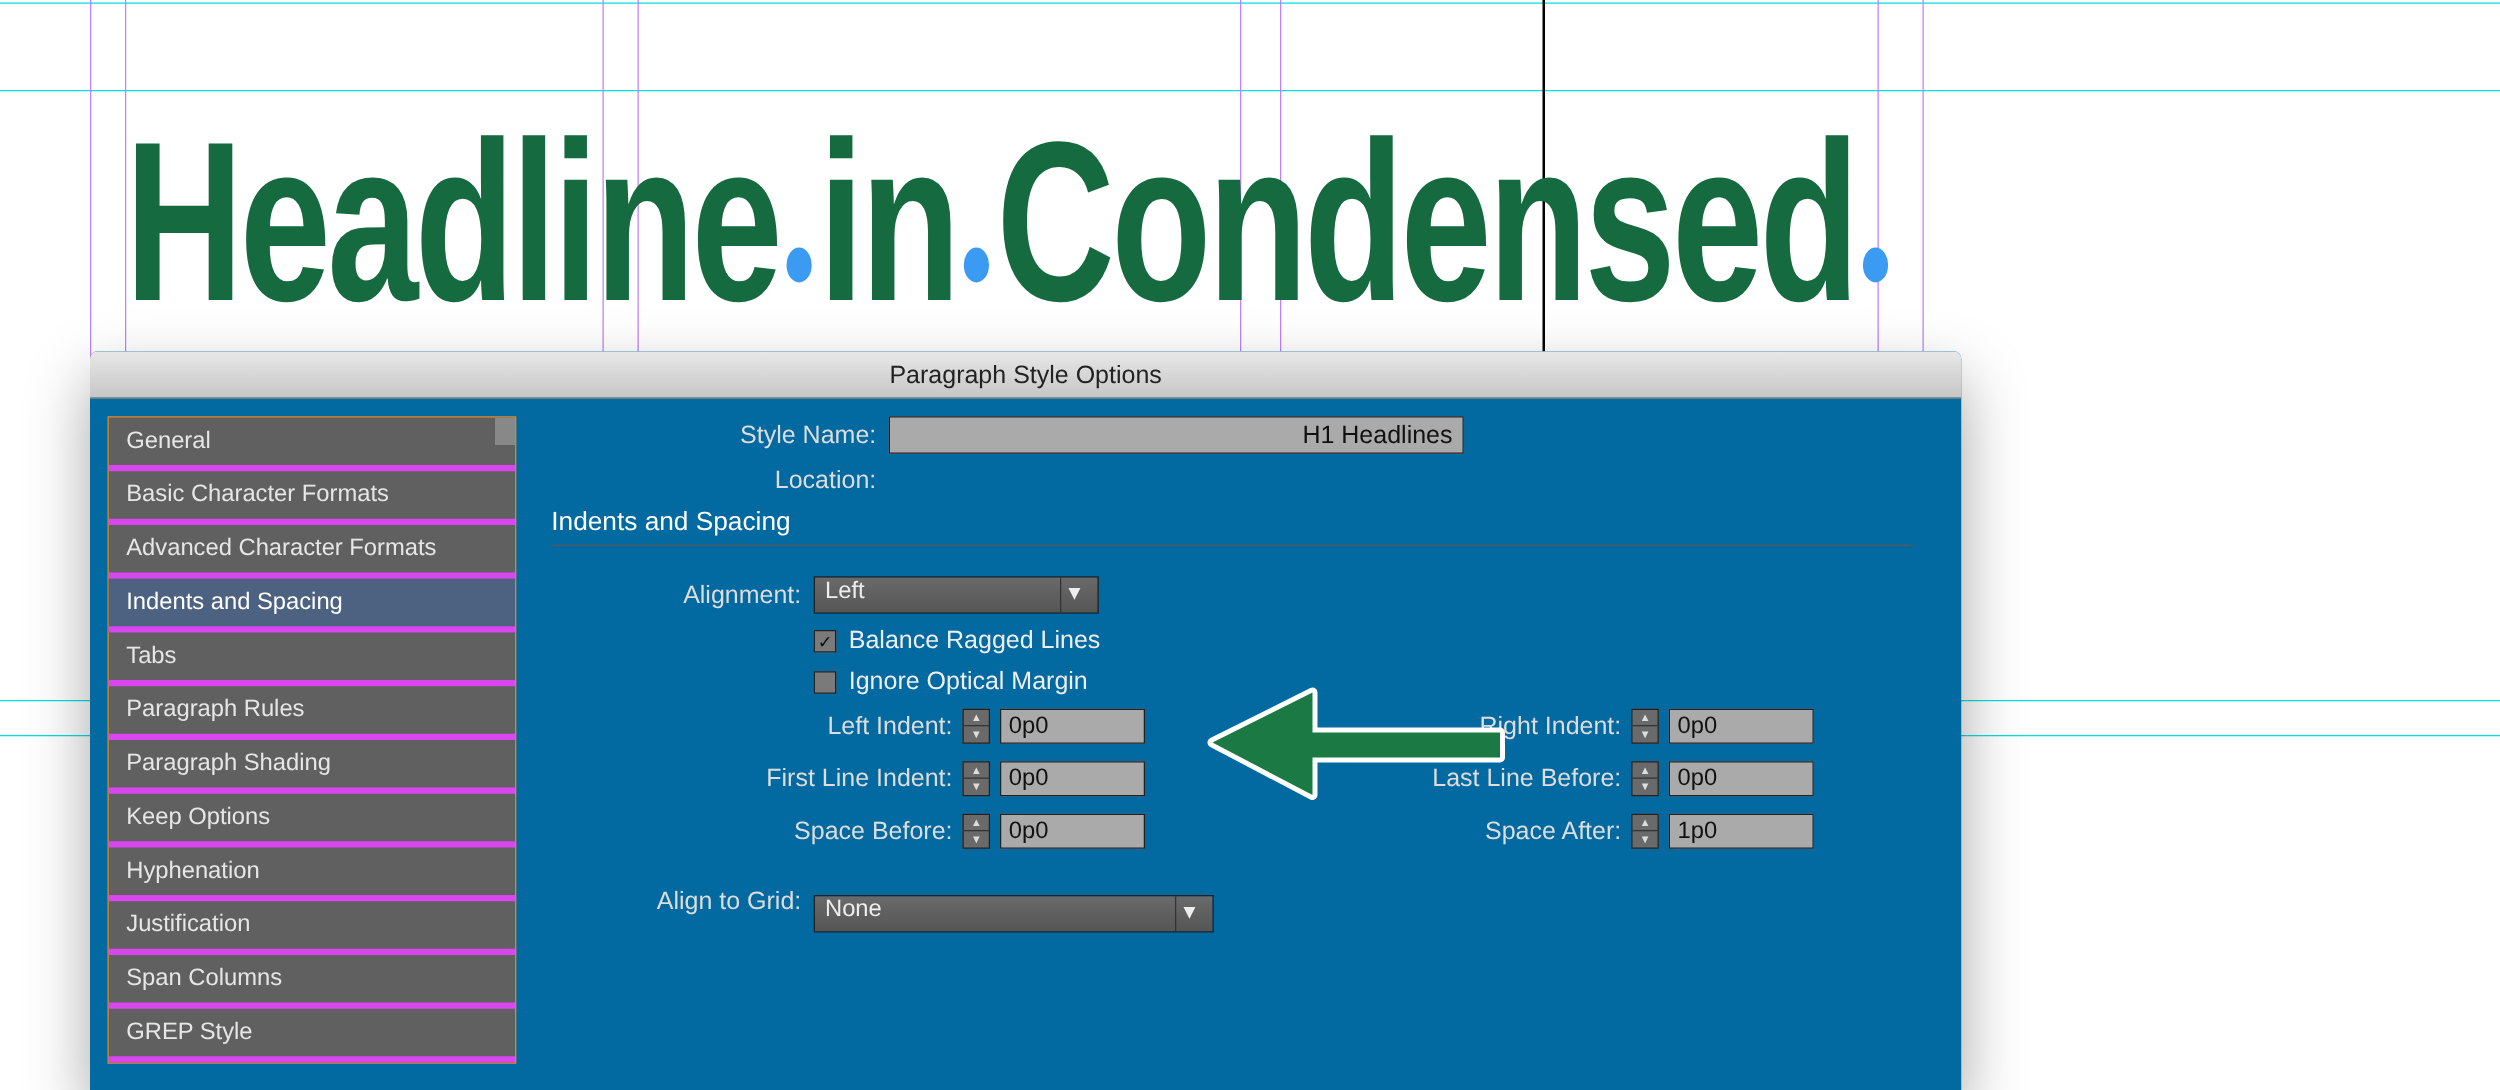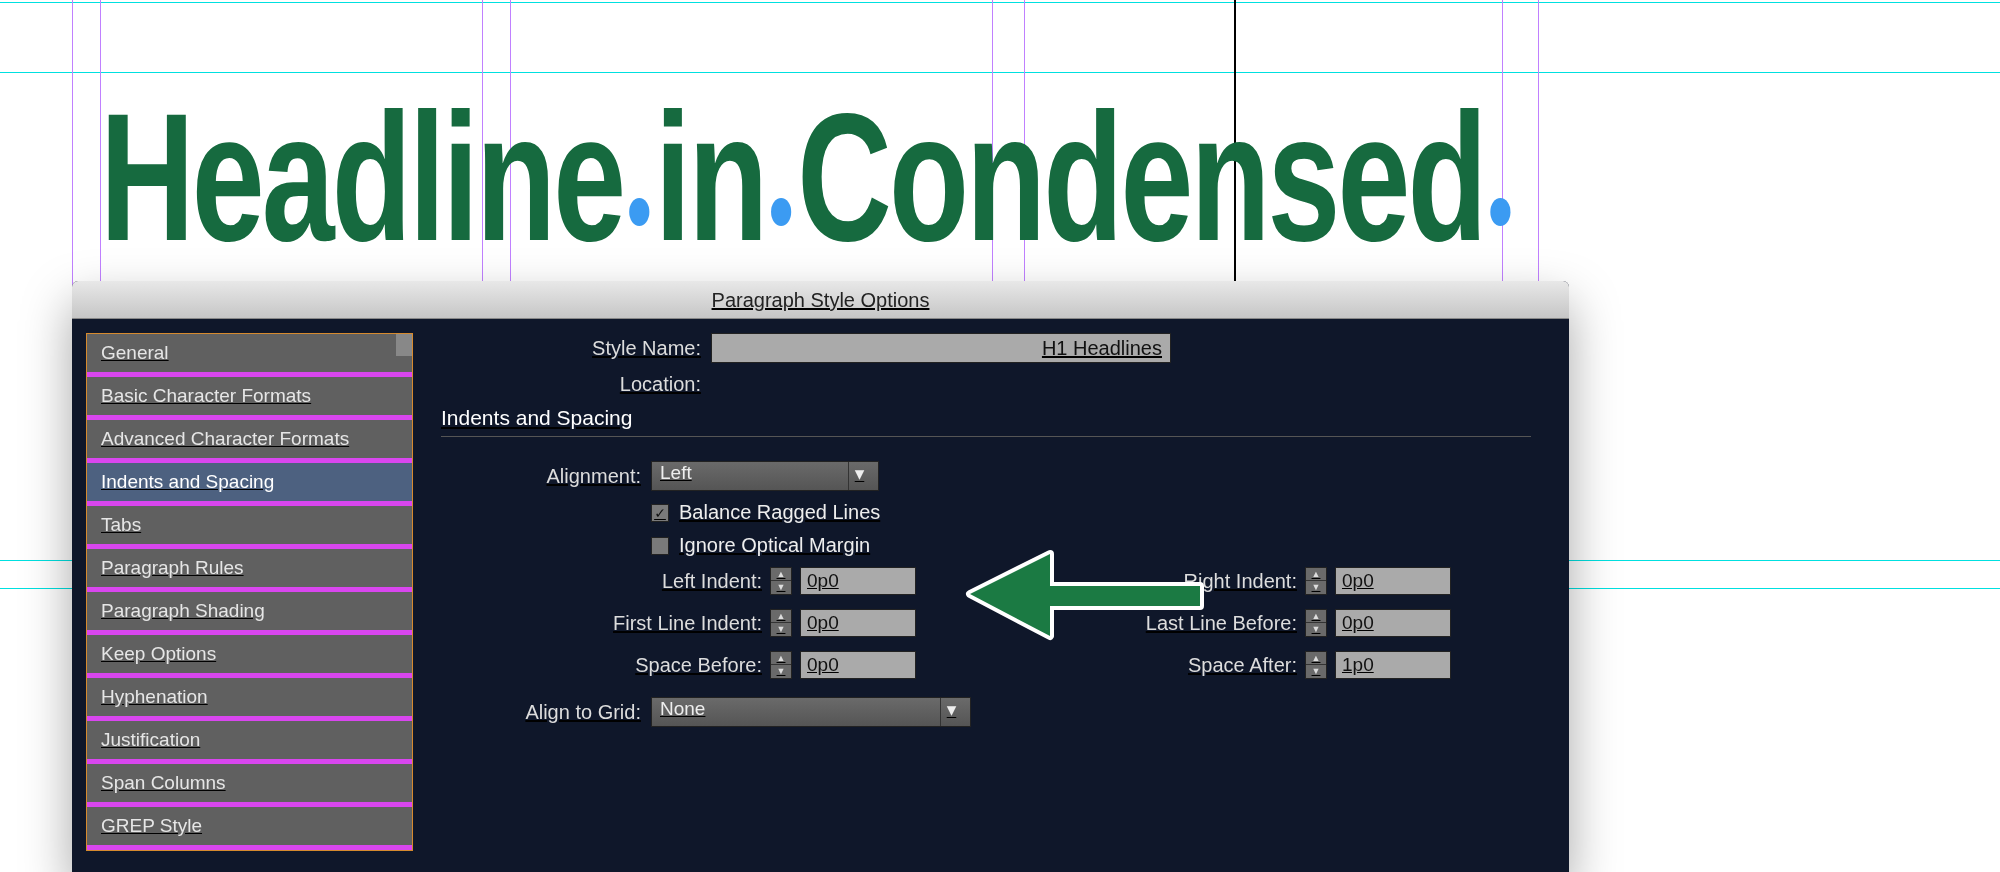--- a/index.html
+++ b/index.html
@@ -63,25 +63,24 @@
   font-weight: 400;
 }
 
 
 .dialog {
   position: absolute;
   left: 72px;
   top: 281px;
   width: 1497px;
   height: 591px;
-  background: #0f172a;
+  background: #0369a1;
   box-shadow: 0 22px 50px rgba(0,0,0,0.35);
   border-radius: 6px 6px 0 0;
   overflow: hidden;
-  text-decoration: underline;
 }
 .titlebar {
   height: 38px;
   background: linear-gradient(#e8e8e8, #c6c6c6);
   text-align: center;
   line-height: 38px;
   font-size: 20px;
   color: #222;
   border-bottom: 1px solid #888;
 }
@@ -156,21 +155,21 @@
   color: #eee;
   padding: 0 8px;
   font-size: 19px;
 }
 .select .caret {
   margin-left: auto;
   width: 22px; text-align: center;
   border-left: 1px solid #333;
 }
 .select.align { width: 228px; }
-.select.grid  { width: 320px; }
+.select.grid  { width: 320px; margin-top: 19px; }
 
 .checkbox {
   display: inline-flex; align-items: center; gap: 10px;
   font-size: 20px; color: #eee;
 }
 .cb {
   width: 18px; height: 18px;
   border: 1px solid #222;
   background: #7a7a7a;
   display: inline-flex; align-items: center; justify-content: center;

